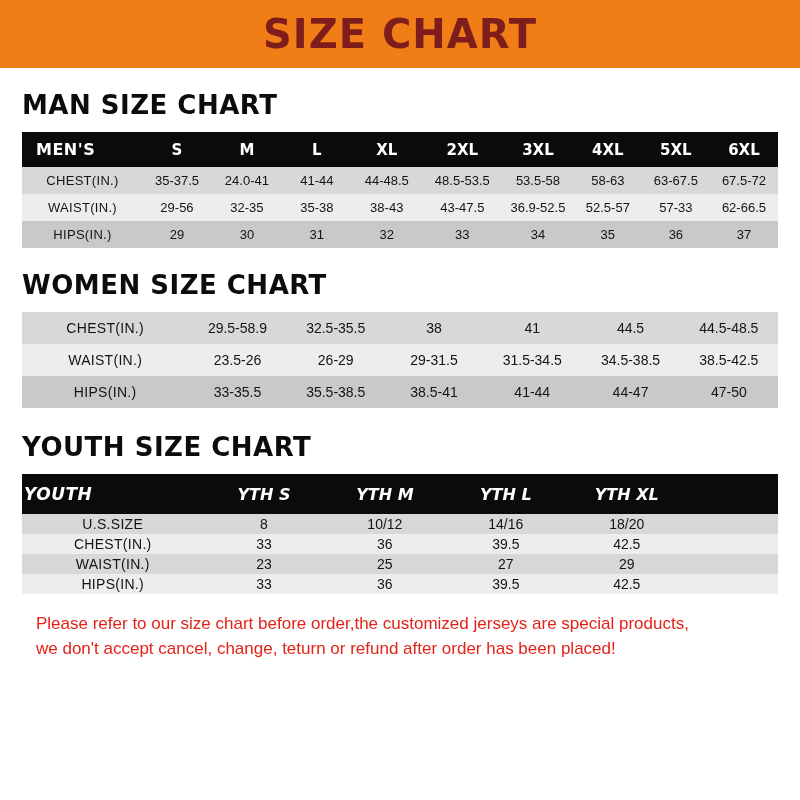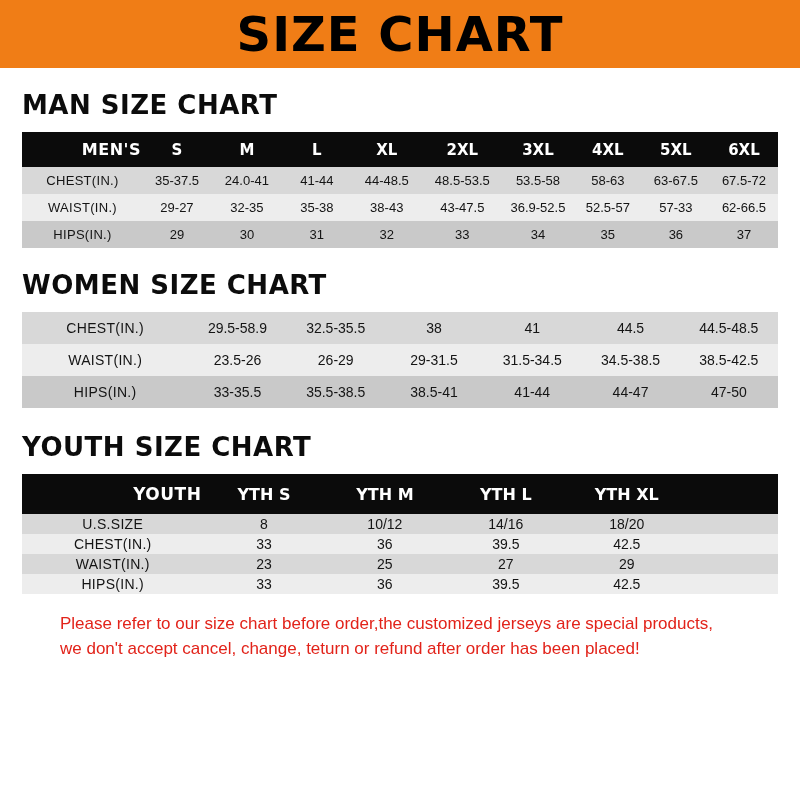--- a/index.html
+++ b/index.html
@@ -30,23 +30,23 @@
     position: relative;
   }
   .banner-inner {
     background: #f07d16;
     width: 100%;
     text-align: center;
   }
   .banner-title {
     font-family: "DejaVu Sans", sans-serif;
     font-weight: bold;
-    font-size: 48px;
+    font-size: 40px;
     letter-spacing: 1px;
-    color: #000000;
+    color: #7f1d1d;
     line-height: 68px;
   }
   .content {
     padding: 0 22px;
     box-sizing: border-box;
   }
   
   .section-title {
     text-align: left;
     font-family: "DejaVu Sans", sans-serif;
@@ -70,21 +70,21 @@
   }
   table.size-table tr.head-row th {
     color: #ffffff;
     font-family: "DejaVu Sans", sans-serif;
     font-weight: bold;
     font-size: 15px;
     padding: 8px 2px;
     text-align: center;
   }
   table.size-table tr.head-row th.label-col {
-    text-align: right;
+    text-align: left;
     padding-left: 14px;
     font-size: 16px;
     letter-spacing: 0.5px;
   }
   table.size-table td {
     font-size: 13px;
     color: #141414;
     text-align: center;
     padding: 6px 2px;
     font-family: "Liberation Sans", sans-serif;
@@ -97,34 +97,34 @@
   tr.row-a { background: #d8d8d8; }
   tr.row-b { background: #ededed; }
   tr.row-c { background: #c9c9c9; }
 
   
   #women-table td { font-size: 14px; padding: 8px 2px; }
   #women-table tr.head-row th { font-size: 17px; padding: 10px 2px; }
   #women-table tr.head-row th.label-col { font-size: 17px; }
 
   #youth-table td { font-size: 14px; padding: 2px 2px; }
-  #youth-table tr.head-row th { font-size: 16px; padding: 10px 2px; }
+  #youth-table tr.head-row th { font-size: 16px; padding: 10px 2px; font-style: italic; }
   #youth-table tr.head-row th.label-col { font-size: 17px; }
 
   
   .footer-note {
     margin-top: 18px;
     padding: 0 14px;
     color: #e2231a;
     font-size: 17px;
     line-height: 1.45;
     text-align: left;
     font-family: "Liberation Sans", sans-serif;
   }
-  .footer-note div { white-space: nowrap; margin-left: 24px; }
+  .footer-note div { white-space: nowrap; }
 </style>
 </head>
 <body>
 
 <div class="page">
 
   <div class="banner">
     <div class="banner-inner">
       <div class="banner-title">SIZE CHART</div>
     </div>
@@ -166,21 +166,21 @@
         <td>41-44</td>
         <td>44-48.5</td>
         <td>48.5-53.5</td>
         <td>53.5-58</td>
         <td>58-63</td>
         <td>63-67.5</td>
         <td>67.5-72</td>
       </tr>
       <tr class="row-b">
         <td class="label-col">WAIST(IN.)</td>
-        <td>29-27</td>
+        <td>29-56</td>
         <td>32-35</td>
         <td>35-38</td>
         <td>38-43</td>
         <td>43-47.5</td>
         <td>36.9-52.5</td>
         <td>52.5-57</td>
         <td>57-33</td>
         <td>62-66.5</td>
       </tr>
       <tr class="row-c">

